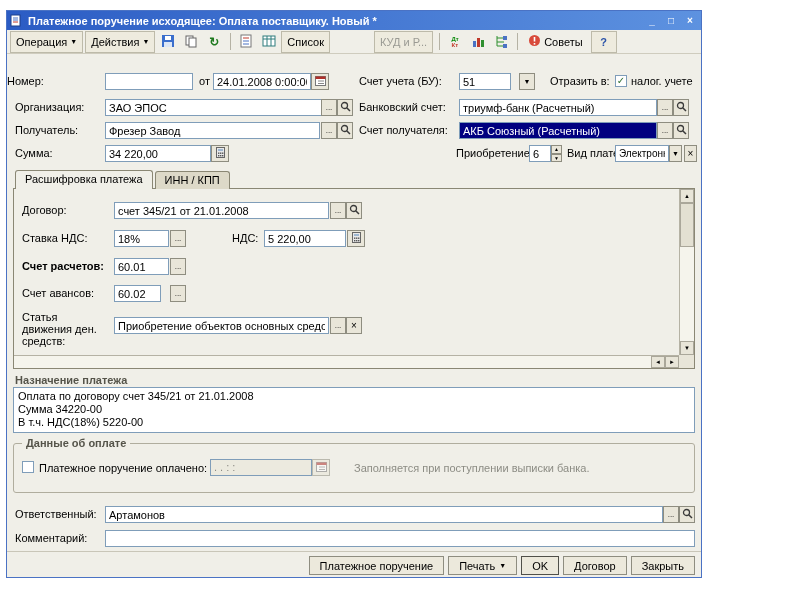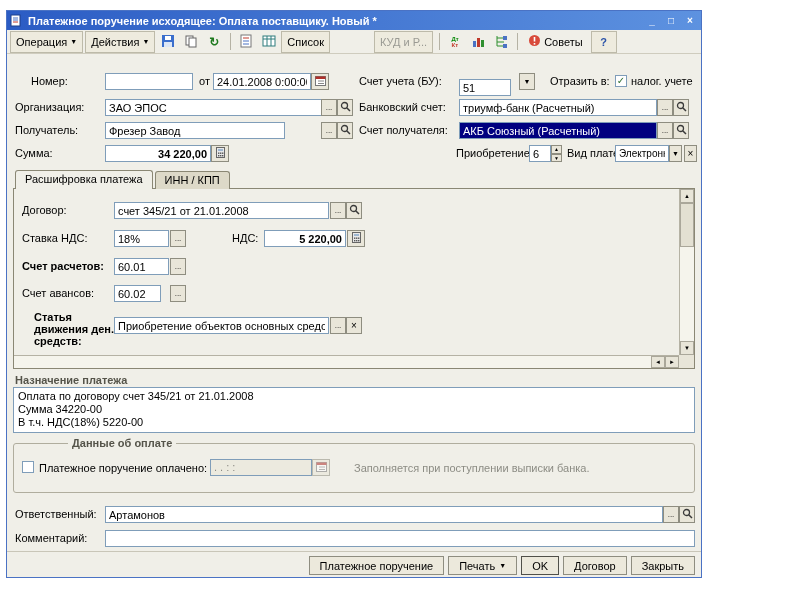--- a/index.html
+++ b/index.html
@@ -11,21 +11,21 @@
   .wbtns{display:flex;align-items:center;}
   .wbtn{width:16px;height:14px;display:flex;align-items:center;justify-content:center;color:#fff;font-size:10px;font-weight:bold;cursor:pointer;margin-left:3px;}
   .toolbar{position:absolute;left:0;top:19px;right:0;height:24px;display:flex;align-items:center;padding:0 3px;border-bottom:1px solid #cfccbe;box-sizing:border-box;}
   .tbtn{height:20px;display:inline-flex;align-items:center;gap:3px;padding:0 5px;border:1px solid #bdbaa9;background:#eeebde;cursor:pointer;margin-right:2px;white-space:nowrap;}
   .tico{width:20px;height:20px;display:inline-flex;align-items:center;justify-content:center;cursor:pointer;margin-right:1px;border:1px solid transparent;}
   .tsep{width:1px;height:17px;background:#b5b2a4;margin:0 4px;}
   .arr{font-size:7px;line-height:7px;}
   .disabledtxt{color:#9a9a93;margin-left:42px;}
   .lbl{position:absolute;white-space:nowrap;}
   .inp{position:absolute;height:17px;box-sizing:border-box;border:1px solid #7f9db9;background:#fff;font-family:"Liberation Sans",sans-serif;font-size:11px;padding:1px 3px;outline:none;}
-  .inp.right{text-align:right;font-weight:bold;}
+  .inp.right{}
   .inp.sel{background:#000080;color:#fff;}
   .inp.dis{background:#eceadf;color:#8c8c84;}
   .sq{position:absolute;width:16px;height:17px;box-sizing:border-box;border:1px solid #8e8d80;background:#e9e6d9;display:flex;align-items:center;justify-content:center;font-size:8px;cursor:pointer;padding:0;}
   .sq .g7{font-size:7px;line-height:7px;}
   .sq.dim{opacity:.55;}
   .cb{position:absolute;width:12px;height:12px;box-sizing:border-box;border:1px solid #7f9db9;background:#fff;font-size:10px;line-height:10px;text-align:center;color:#2f6e2f;cursor:pointer;}
   .spin{position:absolute;width:11px;height:17px;display:flex;flex-direction:column;}
   .spin span{flex:1;border:1px solid #8e8d80;background:#e9e6d9;font-size:5px;line-height:6px;display:flex;align-items:center;justify-content:center;cursor:pointer;}
   .tabsrow{position:absolute;left:8px;top:159px;height:19px;display:flex;align-items:flex-end;z-index:2;text-align:center;}
   .tab{height:18px;padding:2px 9px 0;box-sizing:border-box;border:1px solid #8a8774;border-bottom:none;border-radius:3px 3px 0 0;background:#ddd9c8;cursor:pointer;margin-right:2px;white-space:nowrap;}
@@ -33,21 +33,21 @@
   .panel{position:absolute;left:6px;top:177px;width:682px;height:181px;box-sizing:border-box;border:1px solid #8a8774;background:#f0efe8;z-index:1;}
   .vscroll{position:absolute;right:0;top:0;bottom:13px;width:15px;border-left:1px solid #b5b2a4;background:#f5f4ec;box-sizing:border-box;}
   .vscroll .sbtn{position:absolute;left:0;width:14px;height:14px;border:1px solid #aaa79a;background:#e8e5d8;font-size:6px;display:flex;align-items:center;justify-content:center;box-sizing:border-box;cursor:pointer;}
   .vthumb{position:absolute;left:0;top:14px;width:14px;height:44px;border:1px solid #aaa79a;background:#e3e0d2;box-sizing:border-box;cursor:grab;}
   .hscroll{position:absolute;left:0;right:15px;bottom:0;height:13px;border-top:1px solid #b5b2a4;background:#f5f4ec;box-sizing:border-box;display:flex;justify-content:flex-end;}
   .hscroll .sbtn{width:14px;height:12px;border:1px solid #aaa79a;background:#e8e5d8;font-size:6px;display:flex;align-items:center;justify-content:center;box-sizing:border-box;cursor:pointer;}
   .scorner{position:absolute;right:0;bottom:0;width:15px;height:13px;background:#e8e5d8;}
   .caption{position:absolute;font-weight:bold;color:#55544a;white-space:nowrap;}
   .memo{position:absolute;left:6px;top:376px;width:682px;height:46px;box-sizing:border-box;border:1px solid #7f9db9;background:#fff;padding:2px 4px;white-space:pre-line;line-height:13px;cursor:text;}
   .group{position:absolute;left:6px;top:432px;width:682px;height:50px;box-sizing:border-box;border:1px solid #b0ad9e;border-radius:3px;}
-  .glegend{position:absolute;left:8px;top:-7px;background:#f0efe8;padding:0 4px;font-weight:bold;color:#55544a;margin-left:46px;}
+  .glegend{position:absolute;left:8px;top:-7px;background:#f0efe8;padding:0 4px;font-weight:bold;color:#55544a;}
   .hint{color:#8c8c84;}
   .sepline{position:absolute;left:0;right:0;top:540px;height:1px;background:#c9c6b8;}
   .btnbar{position:absolute;left:0;right:0;bottom:0;height:23px;display:flex;justify-content:flex-end;align-items:center;gap:4px;padding:0 6px;box-sizing:border-box;}
   .abtn{height:19px;box-sizing:border-box;border:1px solid #8e8d80;background:#ece9dc;padding:0 10px;font-family:"Liberation Sans",sans-serif;font-size:11px;cursor:pointer;display:inline-flex;align-items:center;gap:4px;white-space:nowrap;}
   .abtn.default{border-color:#50504a;}
   .dtkt{font-size:6px;line-height:6px;font-weight:bold;text-align:left;}
   .dtkt .d{color:#0a8a0a;}
   .dtkt .k{color:#c03a2a;}
 </style>
 </head>
@@ -151,34 +151,34 @@
             <rect x="5.7" y="3" width="1.6" height="4.5" fill="#fff"></rect>
             <rect x="5.7" y="9" width="1.6" height="1.6" fill="#fff"></rect>
           </svg></span>
       <span>Советы</span>
     </span>
     <span class="tbtn" style="width:14px;justify-content:center;">
       <span style="color:#2a52a8;font-weight:bold;">?</span>
     </span>
   </div>
 
-  <span class="lbl" style="left:24px;top:64px;">Номер:</span>
+  <span class="lbl" style="left:0;top:64px;">Номер:</span>
   <input class="inp" style="left: 98px; top: 62px; width: 88px;" value="">
   <span class="lbl" style="left:192px;top:64px;">от</span>
   <input class="inp" style="left: 206px; top: 62px; width: 98px;" value="24.01.2008 0:00:00">
   <span class="sq" style="left:304px;top:62px;width:18px;">
     <span><svg width="11" height="11">
           <rect x="0.5" y="1.5" width="10" height="9" fill="#fff" stroke="#777"></rect>
           <rect x="0.5" y="1.5" width="10" height="2.5" fill="#b0302a"></rect>
           <line x1="3" y1="6" x2="9" y2="6" stroke="#888"></line>
           <line x1="3" y1="8.5" x2="9" y2="8.5" stroke="#888"></line>
         </svg></span>
   </span>
   <span class="lbl" style="left:352px;top:64px;">Счет учета (БУ):</span>
-  <input class="inp" style="left: 452px; top: 68px; width: 52px;" value="51">
+  <input class="inp" style="left: 452px; top: 62px; width: 52px;" value="51">
   <span class="sq" style="left:512px;top:62px;">
     <span class="g7">▼</span>
   </span>
   <span class="lbl" style="left:543px;top:64px;">Отразить в:</span>
   <span class="cb" style="left:608px;top:64px;">
     <span>✓</span>
   </span>
   <span class="lbl" style="left:624px;top:64px;">налог. учете</span>
 
   <span class="lbl" style="left:8px;top:90px;">Организация:</span>
@@ -198,21 +198,21 @@
       <span>...</span>
     </span>
   <span class="sq" style="left:666px;top:88px;">
     <span><svg width="11" height="11">
           <circle cx="4.5" cy="4.5" r="3" fill="none" stroke="#3a3a3a" stroke-width="1.3"></circle>
           <line x1="7" y1="7" x2="10" y2="10" stroke="#3a3a3a" stroke-width="1.5"></line>
         </svg></span>
   </span>
 
   <span class="lbl" style="left:8px;top:113px;">Получатель:</span>
-  <input class="inp" style="left: 98px; top: 111px; width: 180px;" value="Фрезер Завод">
+  <input class="inp" style="left: 98px; top: 111px; width: 215px;" value="Фрезер Завод">
   <span class="sq" style="left:314px;top:111px;">
       <span>...</span>
     </span>
   <span class="sq" style="left:330px;top:111px;">
     <span><svg width="11" height="11">
           <circle cx="4.5" cy="4.5" r="3" fill="none" stroke="#3a3a3a" stroke-width="1.3"></circle>
           <line x1="7" y1="7" x2="10" y2="10" stroke="#3a3a3a" stroke-width="1.5"></line>
         </svg></span>
   </span>
   <span class="lbl" style="left:352px;top:113px;">Счет получателя:</span>
@@ -299,21 +299,21 @@
     <span class="sq" style="left:156px;top:69px;">
         <span>...</span>
       </span>
 
     <span class="lbl" style="left:8px;top:98px;">Счет авансов:</span>
     <input class="inp" style="left: 100px; top: 96px; width: 47px;" value="60.02">
     <span class="sq" style="left:156px;top:96px;">
         <span>...</span>
       </span>
 
-    <span class="lbl" style="left:20px;top:122px;width:88px;white-space:normal;line-height:12px;font-weight:bold;">Статья движения ден. средств:</span>
+    <span class="lbl" style="left:8px;top:122px;width:88px;white-space:normal;line-height:12px;">Статья движения ден. средств:</span>
     <input class="inp" style="left: 100px; top: 128px; width: 215px;" value="Приобретение объектов основных средс...">
     <span class="sq" style="left:316px;top:128px;">
         <span>...</span>
       </span>
     <span class="sq" style="left:332px;top:128px;">
         <span style="font-size:10px;">×</span>
       </span>
 
     <div class="vscroll">
       <span class="sbtn" style="top:0;">▲</span>

